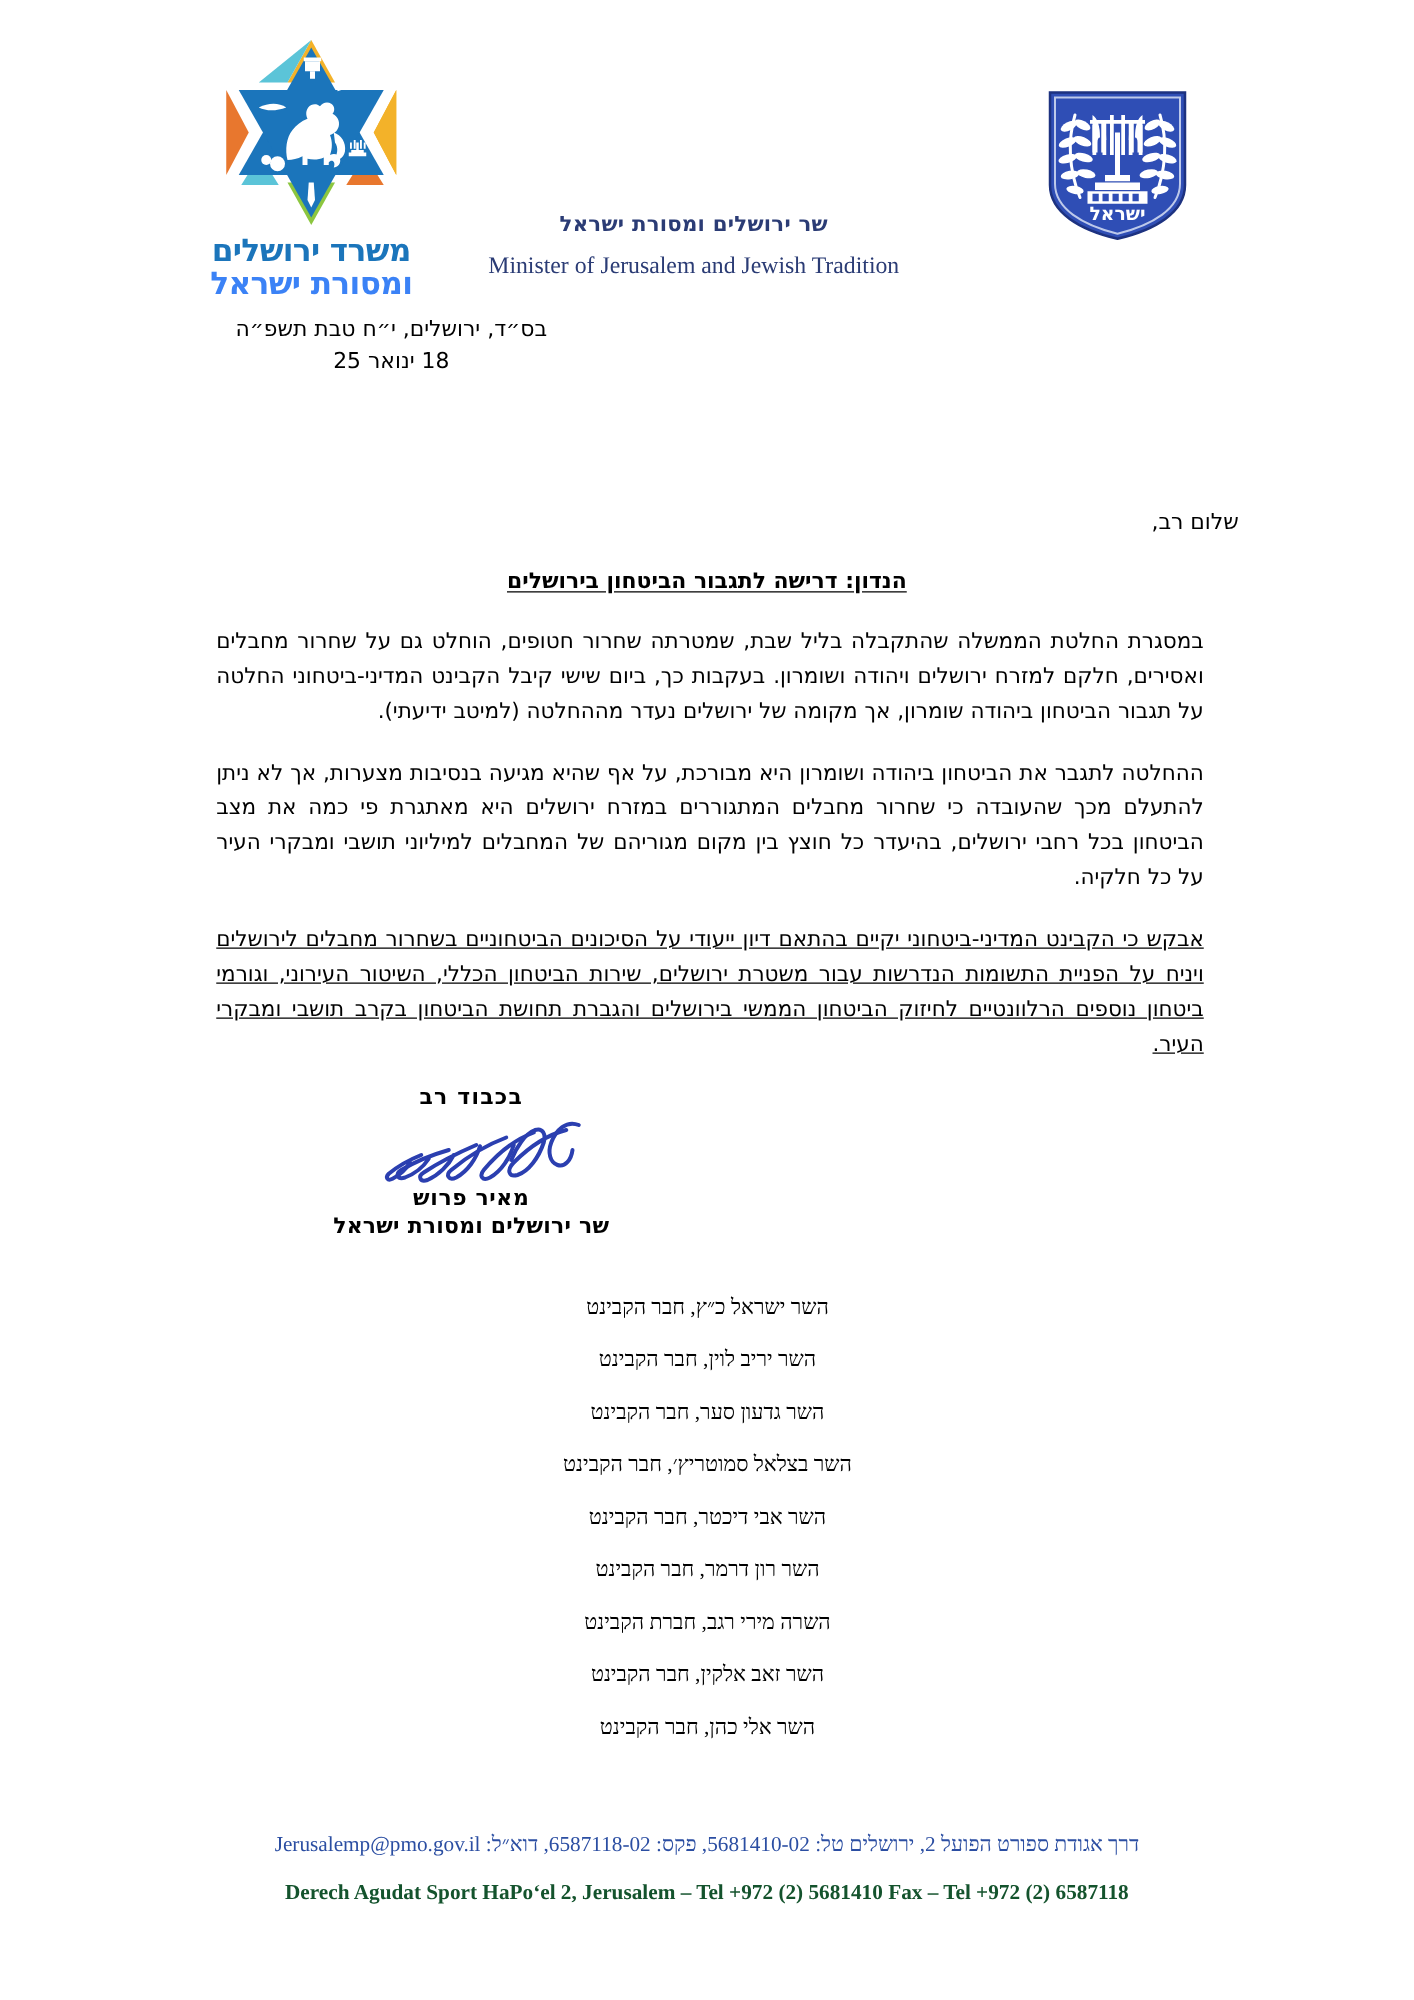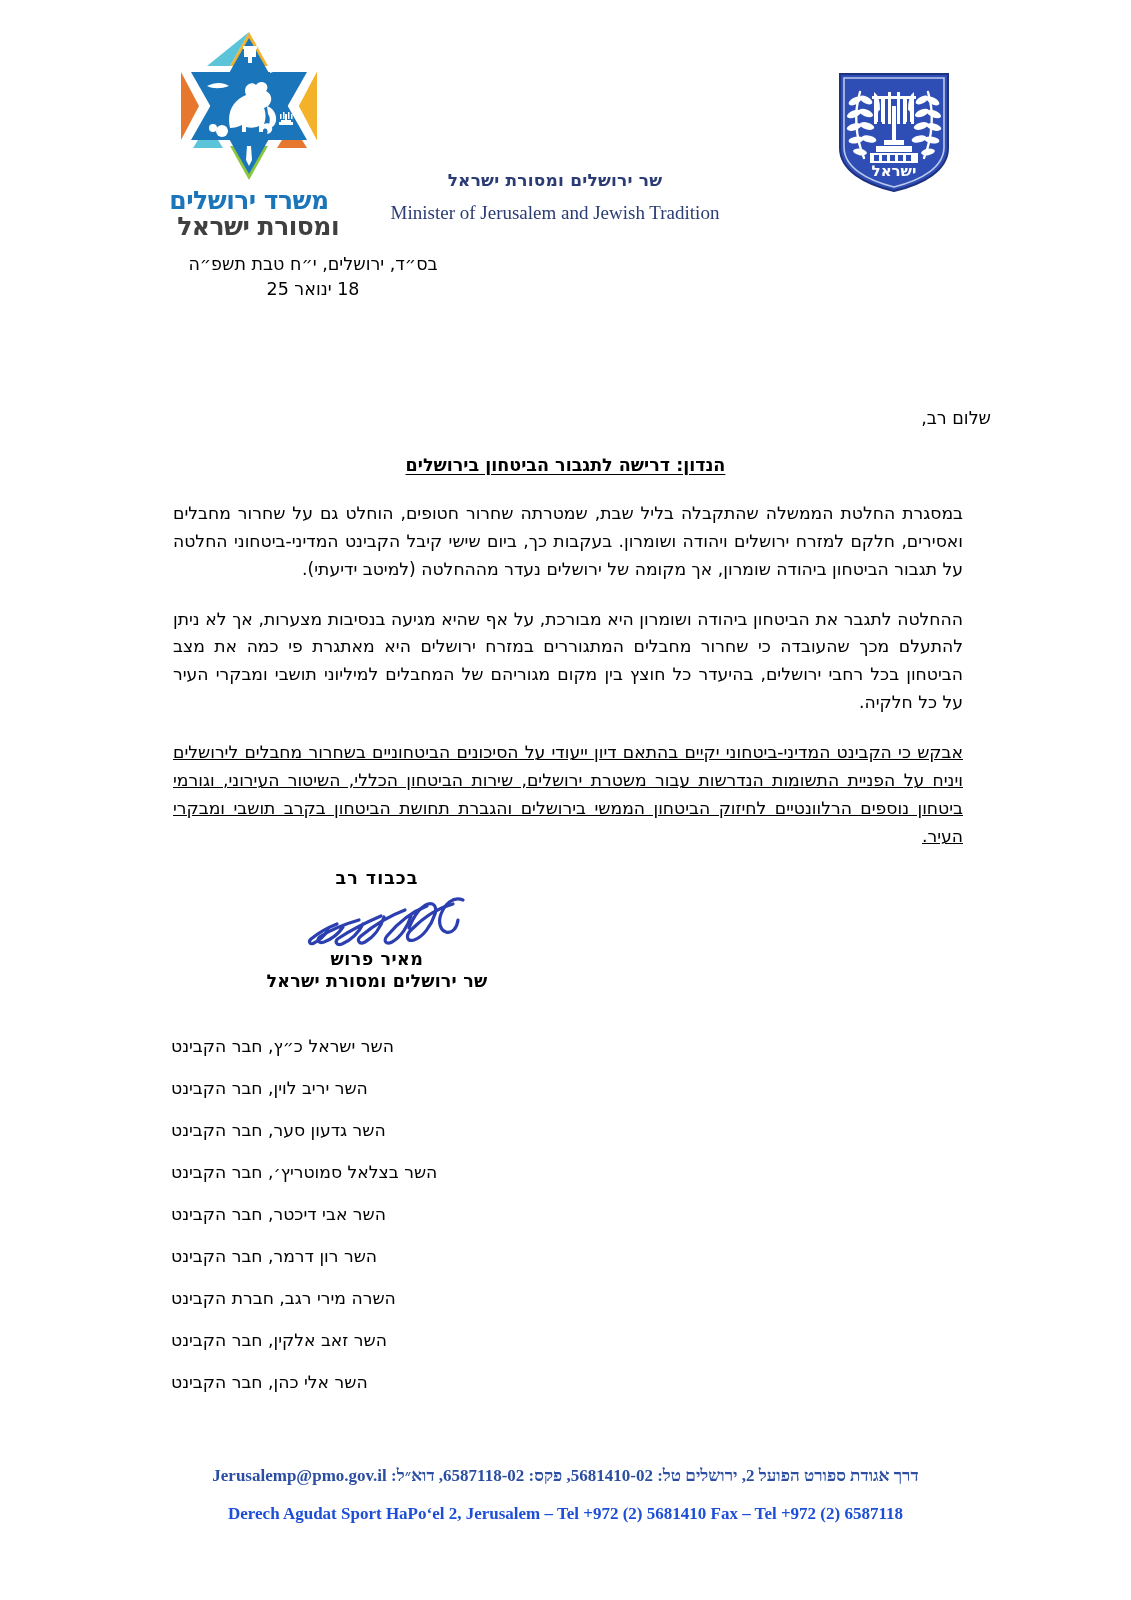--- a/index.html
+++ b/index.html
@@ -58,24 +58,23 @@
   .logo-words .l1 {
     font-size: 25px;
     font-weight: bold;
     color: #1b75bb;
     letter-spacing: -0.5px;
     white-space: nowrap;
   }
   .logo-words .l2 {
     font-size: 25px;
     font-weight: bold;
-    color: #404040;
+    color: #3b82f6;
     letter-spacing: -0.5px;
     white-space: nowrap;
-    text-align: right;
   }
 
   
   .title-block {
     position: absolute;
     left: 340px;
     top: 170px;
     width: 430px;
     text-align: center;
     direction: rtl;
@@ -219,22 +218,23 @@
   .cc-title {
     margin-bottom: 22px;
   }
   .cc-list {
     list-style: none;
     margin: 0;
     padding: 0;
   }
   .cc-list li {
     margin-bottom: 22px;
-    text-align: left;
-    direction: rtl;
+    text-align: center;
+    direction: rtl;
+    font-family: Liberation Serif, serif;
   }
   .cc-list li:last-child { margin-bottom: 0; }
 
   
   .footer {
     position: absolute;
     left: 0;
     right: 0;
     top: 1455px;
     width: 1131px;
@@ -243,31 +243,31 @@
   .footer-rule {
     width: 1000px;
     margin: 0 auto 10px auto;
     border-top: 1px solid #ffffff;
     height: 0;
   }
   .footer-he {
     direction: rtl;
     font-family: "Liberation Serif", "DejaVu Serif", serif;
     font-size: 17px;
-    font-weight: bold;
+    font-weight: normal;
     color: #2b4ea2;
     white-space: nowrap;
   }
   .footer-en {
     margin-top: 18px;
     direction: ltr;
     font-family: "Liberation Serif", "DejaVu Serif", serif;
     font-size: 17px;
     font-weight: bold;
-    color: #1d4ed8;
+    color: #14532d;
     white-space: nowrap;
   }
 </style>
 </head>
 <body>
 
 <div class="page">
 
   <div class="header">
 

